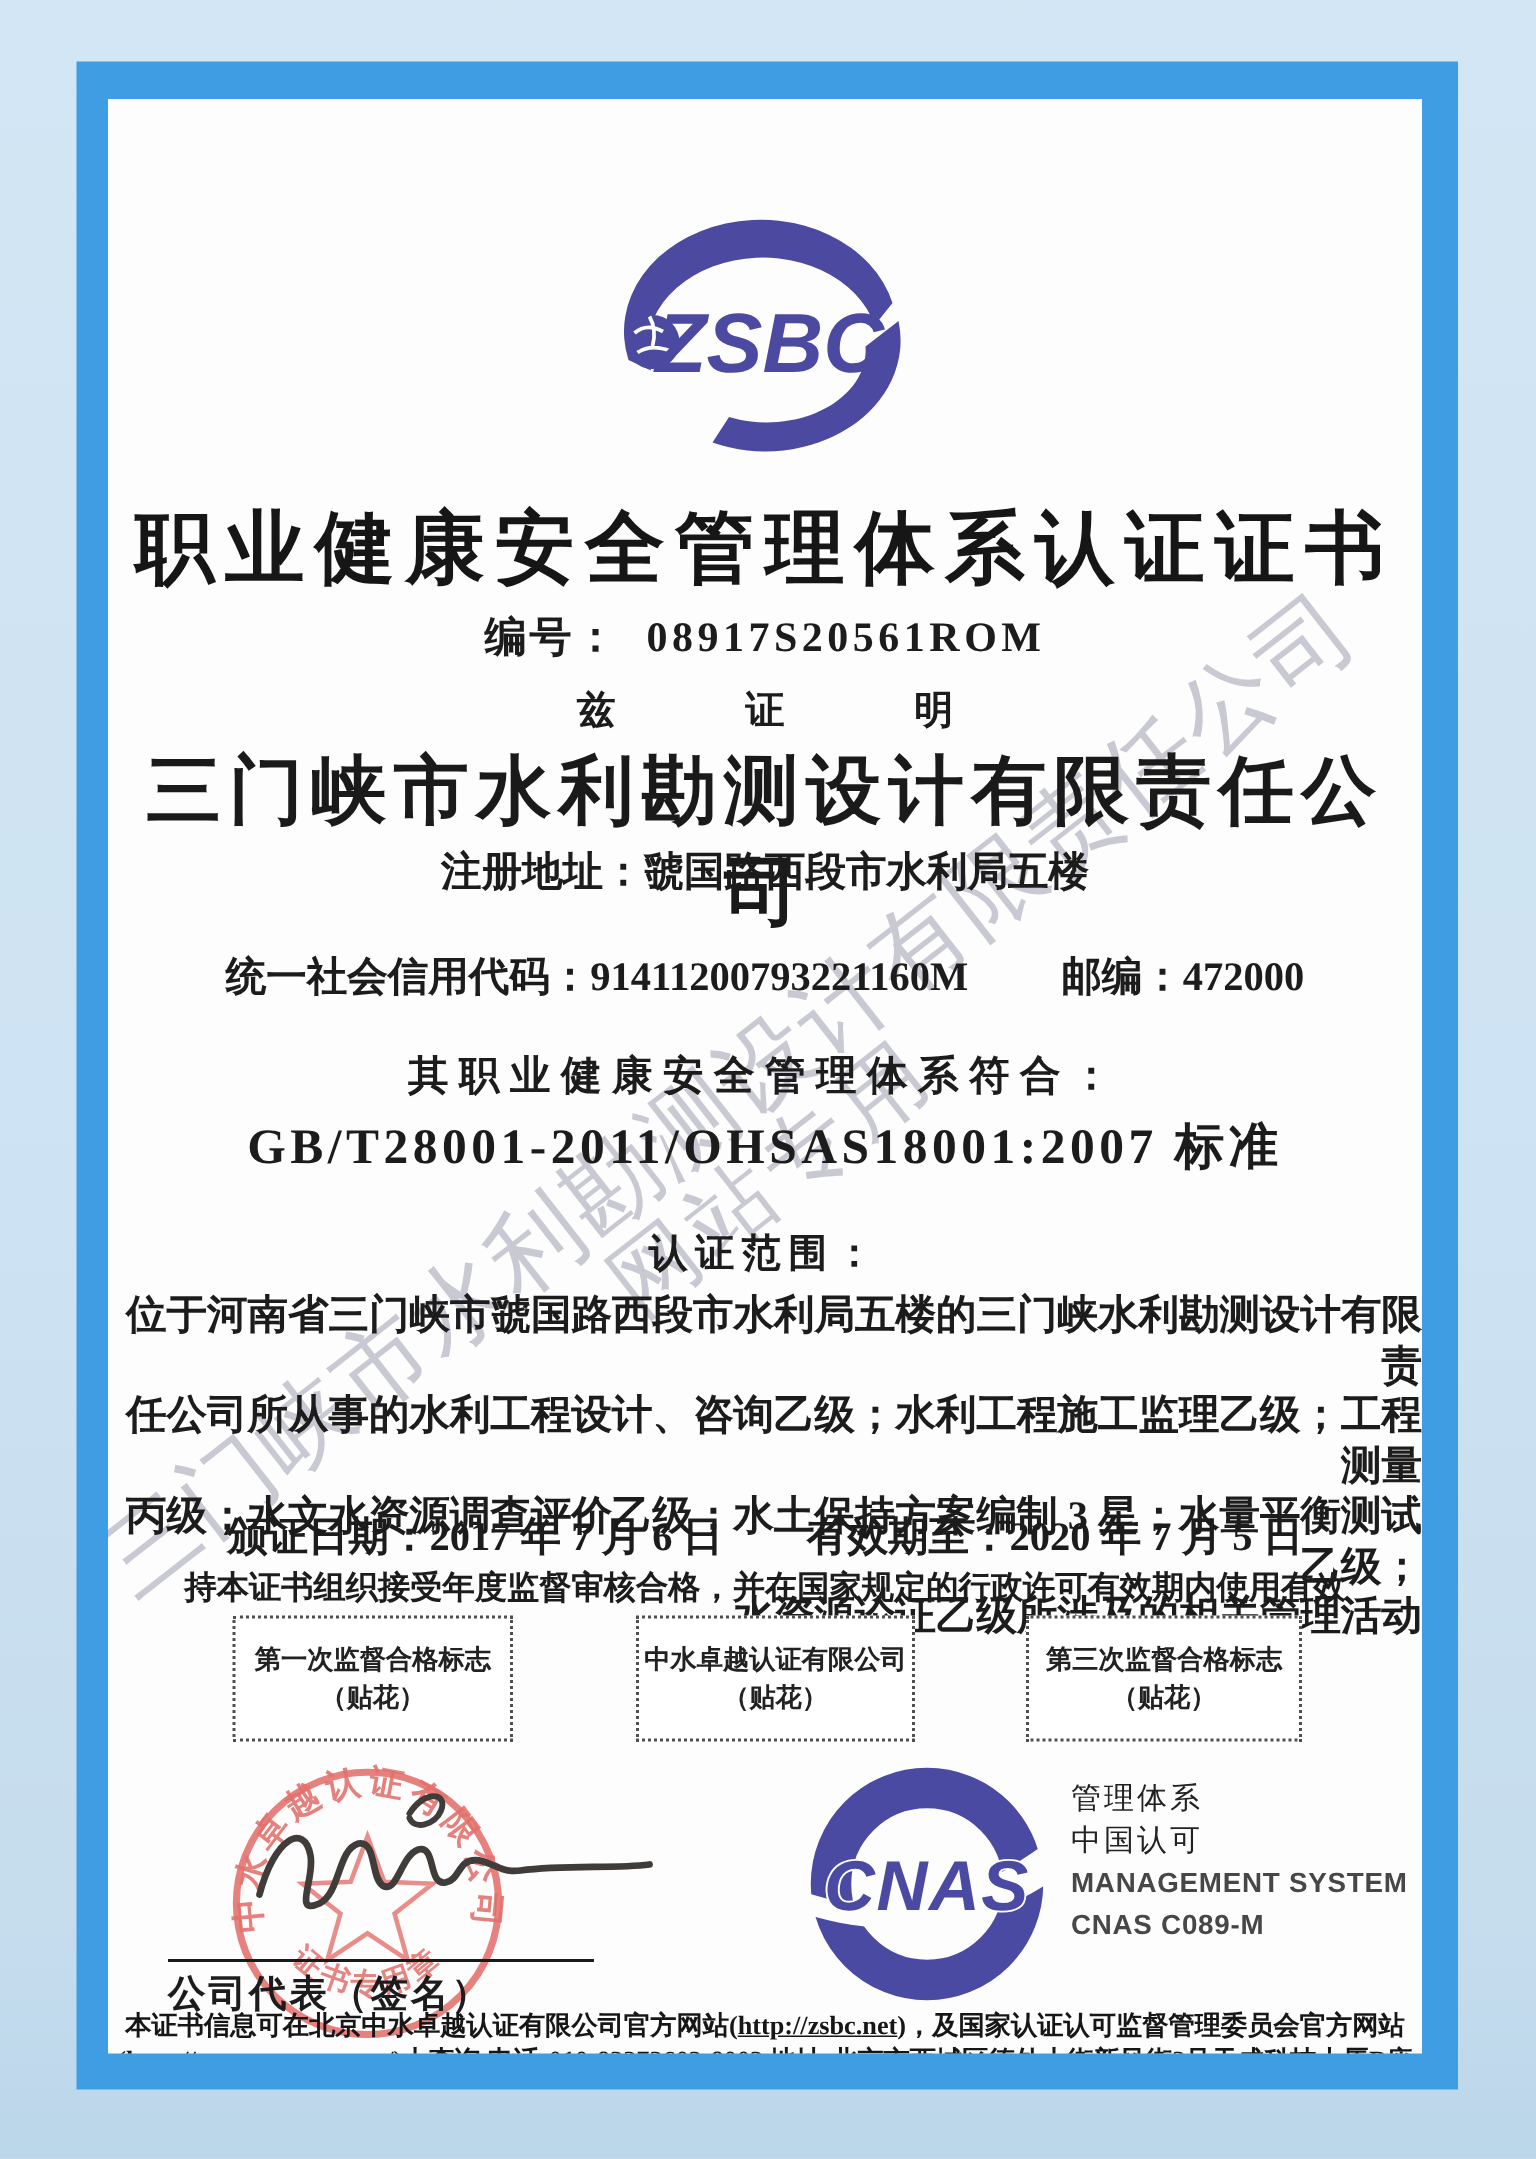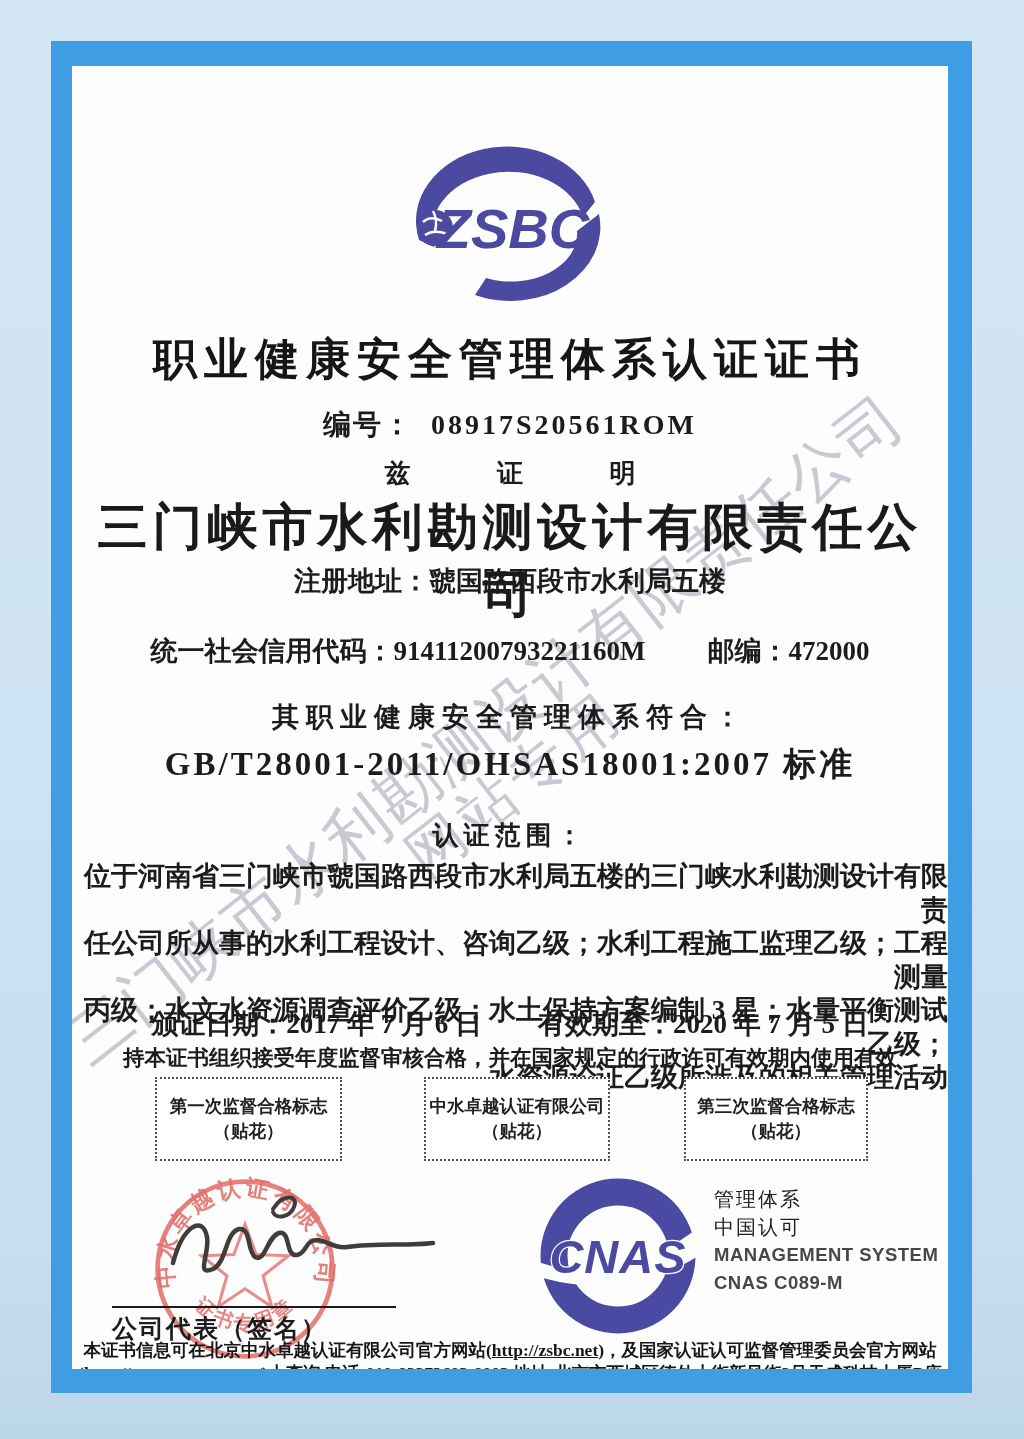--- a/index.html
+++ b/index.html
@@ -25,21 +25,21 @@
     transform:rotate(-38deg); pointer-events:none; font-weight:500;
   }
   .wm1 { left:-100px; top:639px; width:980px; font-size:63px; letter-spacing:2px; }
   .wm2 { left:303px; top:680px; width:280px; font-size:58px; letter-spacing:6px; }
   .content { position:absolute; inset:0; z-index:2; }
   .abs { position:absolute; }
   .cline { left:0; width:876px; text-align:center; }
 
   .logo-svg { left:335px; top:76px; width:200px; height:165px; }
 
-  .title { top:264px; font-size:44px; font-weight:900; letter-spacing:7px;
+  .title { top:264px; font-size:53px; font-weight:900; letter-spacing:7px;
            font-family:"Liberation Sans", sans-serif; color:#161616; }
   .certno { top:340px; font-size:28px; font-weight:700; letter-spacing:2px; }
   .certno .num { margin-left:18px; letter-spacing:3px; }
   .hereby { top:390px; font-size:26px; font-weight:700; letter-spacing:40px; text-indent:40px; }
 
   .company { top:428px; font-size:50px; font-weight:900; letter-spacing:5px;
              font-family:"Liberation Sans", sans-serif; color:#1a1a1a; }
   .addr1 { top:497px; font-size:27px; font-weight:700; }
   .addr2 { top:532px; font-size:27px; font-weight:700; }
   .credit { top:567px; font-size:27px; font-weight:700; }

